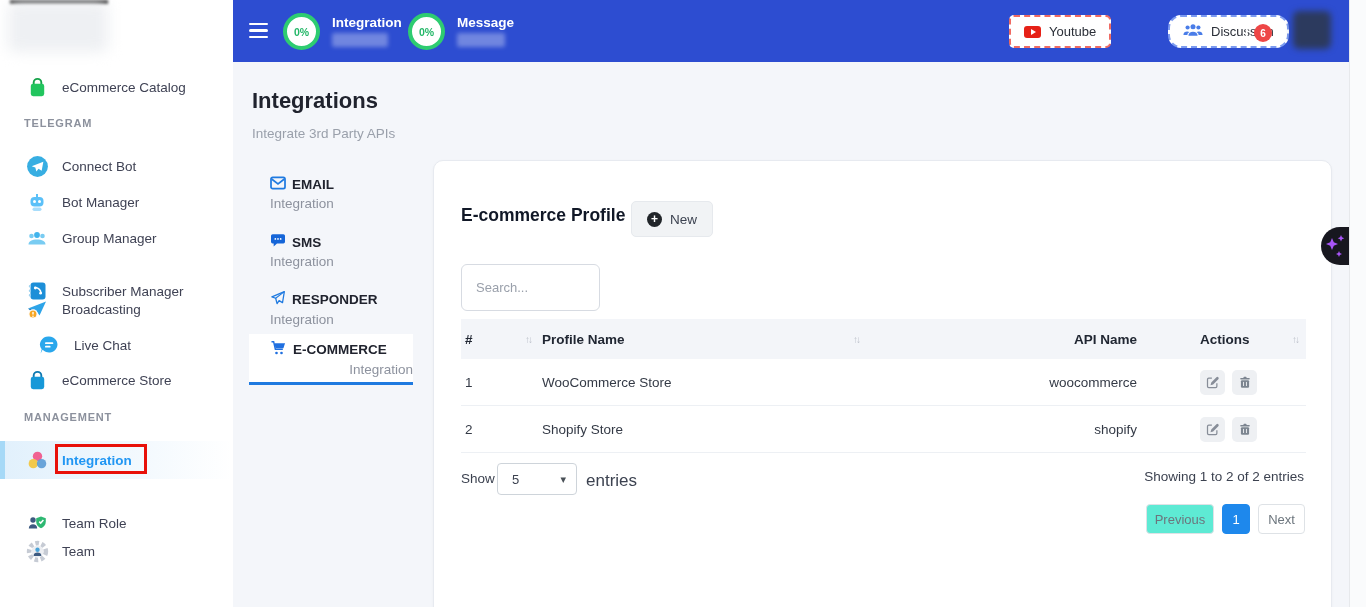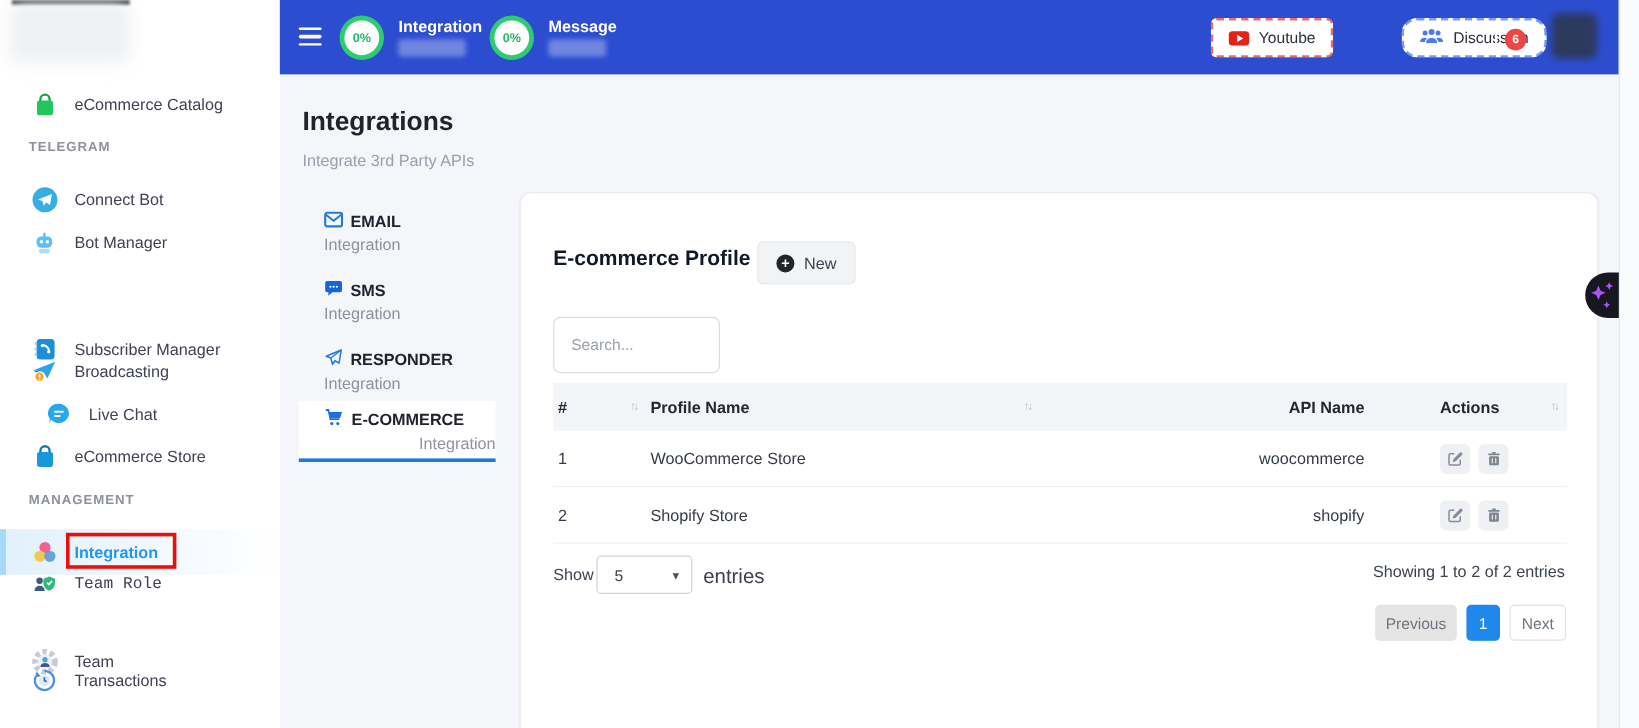--- a/index.html
+++ b/index.html
@@ -64,21 +64,21 @@
   .act-btns { display:flex; gap:7px; }
   .icon-btn { width:25px; height:25px; background:#eef0f3; border-radius:5px; display:flex; align-items:center; justify-content:center; cursor:pointer; }
 
   .foot-show { left:27px; top:310px; font-size:13.5px; color:#3c4250; }
   .size-select { left:63px; top:302px; width:80px; height:32px; border:1px solid #ced4da; border-radius:4px; display:flex; align-items:center; justify-content:space-between; padding:0 10px 0 14px; font-size:13px; color:#3c4250; cursor:pointer; background:#fff; }
   .size-select .caret { font-size:11px; color:#495057; }
   .foot-entries { left:152px; top:310px; font-size:17px; color:#3c4250; }
   .foot-summary { right:27px; top:308px; font-size:13.5px; color:#3c4250; }
 
   .pg { top:343px; height:30px; display:flex; align-items:center; justify-content:center; font-size:13px; border-radius:4px; cursor:pointer; }
-  .pg-prev { left:712px; width:68px; background:#e5e5e5; border:1px solid #dee2e6; color:#6c757d; }
+  .pg-prev { left:712px; width:68px; background:#5eead4; border:1px solid #dee2e6; color:#6c757d; }
   .pg-cur { left:788px; width:28px; background:#1e88ec; color:#fff; border:1px solid #1e88ec; }
   .pg-next { left:824px; width:47px; background:#fff; border:1px solid #dee2e6; color:#6c757d; }
 
   
   .ai-btn { left:1321px; top:227px; width:28px; height:38px; background:#17171f; border-radius:19px 0 0 19px; z-index:5; cursor:pointer; }
   .scrollbar { left:1349px; top:0; width:17px; height:607px; background:#fafbfc; border-left:1px solid #e7e9ec; z-index:4; }
   .sb-arrow { left:1352px; width:11px; font-size:7px; color:#8a8f98; text-align:center; }
   .sb-thumb { left:1352px; top:26px; width:11px; height:488px; background:#c9ccd2; }
 </style>
 </head>
@@ -116,20 +116,31 @@
           <rect x="11" y="4" width="2" height="4" fill="#5bc0f8"></rect>
           <rect x="5.5" y="7" width="13" height="9.5" rx="4" fill="#5bc0f8"></rect>
           <circle cx="9.5" cy="11.5" r="1.5" fill="#fff"></circle>
           <circle cx="14.5" cy="11.5" r="1.5" fill="#fff"></circle>
           <rect x="7.5" y="17.5" width="9" height="3.5" rx="1.7" fill="#a8ddfb"></rect>
         </svg>
     </span>
     <span class="lbl">Bot Manager</span>
   </div>
 
+  <div class="abs side-row" style="top:223px;">
+    <span class="ic">
+      <svg width="24" height="24" viewBox="0 0 24 24">
+          <circle cx="6.5" cy="10" r="2.3" fill="#79ccf2"></circle>
+          <circle cx="17.5" cy="10" r="2.3" fill="#79ccf2"></circle>
+          <circle cx="12" cy="9" r="2.9" fill="#41b4ec"></circle>
+          <path d="M3.5 18.5 c0-3.4 3.6-5 8.5-5 s8.5 1.6 8.5 5 z" fill="#79ccf2"></path>
+        </svg>
+    </span>
+    <span class="lbl">Group Manager</span>
+  </div>
 
   <div class="abs side-row" style="top:276px;">
     <span class="ic">
       <svg width="24" height="24" viewBox="0 0 24 24">
           <rect x="5.5" y="3.5" width="15" height="17" rx="3" fill="#1d8fd8"></rect>
           <rect x="3.8" y="6" width="2.2" height="2.6" rx="1.1" fill="#9fd3f0"></rect>
           <rect x="3.8" y="10.5" width="2.2" height="2.6" rx="1.1" fill="#9fd3f0"></rect>
           <rect x="3.8" y="15" width="2.2" height="2.6" rx="1.1" fill="#9fd3f0"></rect>
           <path d="M10.5 8.5 a6.5 6.5 0 0 1 5.5 5.5" fill="none" stroke="#fff" stroke-width="1.6"></path>
           <circle cx="10.3" cy="9" r="1.4" fill="#fff"></circle>
@@ -183,21 +194,21 @@
       <svg width="25" height="25" viewBox="0 0 24 24">
           <circle cx="12" cy="8" r="4.5" fill="#f06292"></circle>
           <circle cx="8" cy="15" r="4.5" fill="#f2c94c"></circle>
           <circle cx="15.9" cy="15" r="4.5" fill="#5b9bd5" fill-opacity="0.9"></circle>
         </svg>
     </span>
     <span class="lbl lbl-active">Integration</span>
   </div>
   <div class="abs red-box"></div>
 
-  <div class="abs side-row" style="top:472px;font-family:Liberation Mono, monospace;">
+  <div class="abs side-row" style="top:508px;">
     <span class="ic">
       <svg width="24" height="24" viewBox="0 0 24 24">
           <circle cx="8" cy="9" r="2.7" fill="#3d5a80"></circle>
           <path d="M3.8 17.5 c0-3 2.1-4.3 4.2-4.3 s4.2 1.3 4.2 4.3 z" fill="#3d5a80"></path>
           <path d="M16 5.5 l4.8 1.7 v3.6 c0 3.2-2.1 5.3-4.8 6.4 c-2.7-1.1-4.8-3.2-4.8-6.4 V7.2 Z" fill="#2eb872"></path>
           <path d="M14.2 10.6 l1.5 1.5 2.7-3" stroke="#fff" stroke-width="1.5" fill="none"></path>
         </svg>
     </span>
     <span class="lbl">Team Role</span>
   </div>
@@ -207,31 +218,20 @@
       <svg width="25" height="25" viewBox="0 0 24 24">
           <circle cx="12" cy="12" r="8" fill="none" stroke="#c6cbd4" stroke-width="4.5" stroke-dasharray="3.5 2.4"></circle>
           <circle cx="12" cy="12" r="5.8" fill="#eceef2"></circle>
           <circle cx="12" cy="10.3" r="2.1" fill="#4aa3d8"></circle>
           <path d="M8.3 16.2 c0-2.2 1.6-3.2 3.7-3.2 s3.7 1 3.7 3.2 z" fill="#3d5a80"></path>
         </svg>
     </span>
     <span class="lbl">Team</span>
   </div>
 
-  <div class="abs side-row" style="top:552px;">
-    <span class="ic">
-      <svg width="24" height="24" viewBox="0 0 24 24">
-          <path d="M12 4 a8 8 0 1 1 -7.4 5" fill="none" stroke="#4a90e2" stroke-width="1.9"></path>
-          <path d="M5.5 4.5 L4 9.5 l5-1 z" fill="#4a90e2"></path>
-          <circle cx="12" cy="12" r="4.6" fill="#dfe9f5"></circle>
-          <path d="M12 9.4 V12 l1.9 1.1" stroke="#2f6fb8" stroke-width="1.4" fill="none"></path>
-        </svg>
-    </span>
-    <span class="lbl">Transactions</span>
-  </div>
 </div>
 
 <div class="abs topbar">
   <div class="abs hamburger">
       <div></div>
       <div></div>
       <div></div>
     </div>
 
   <div class="abs stat-circle" style="left:50px;">

